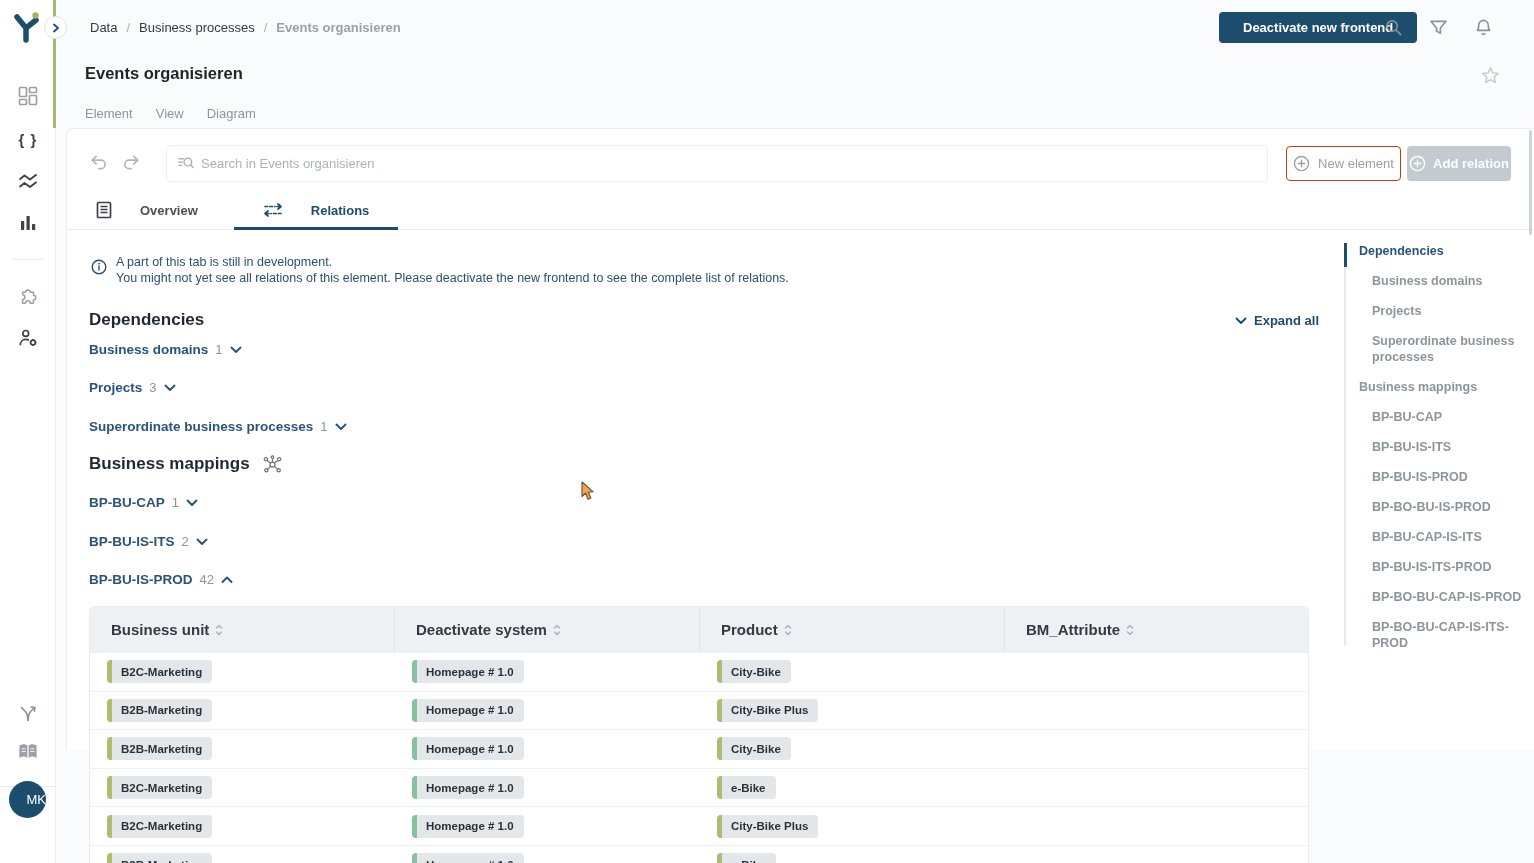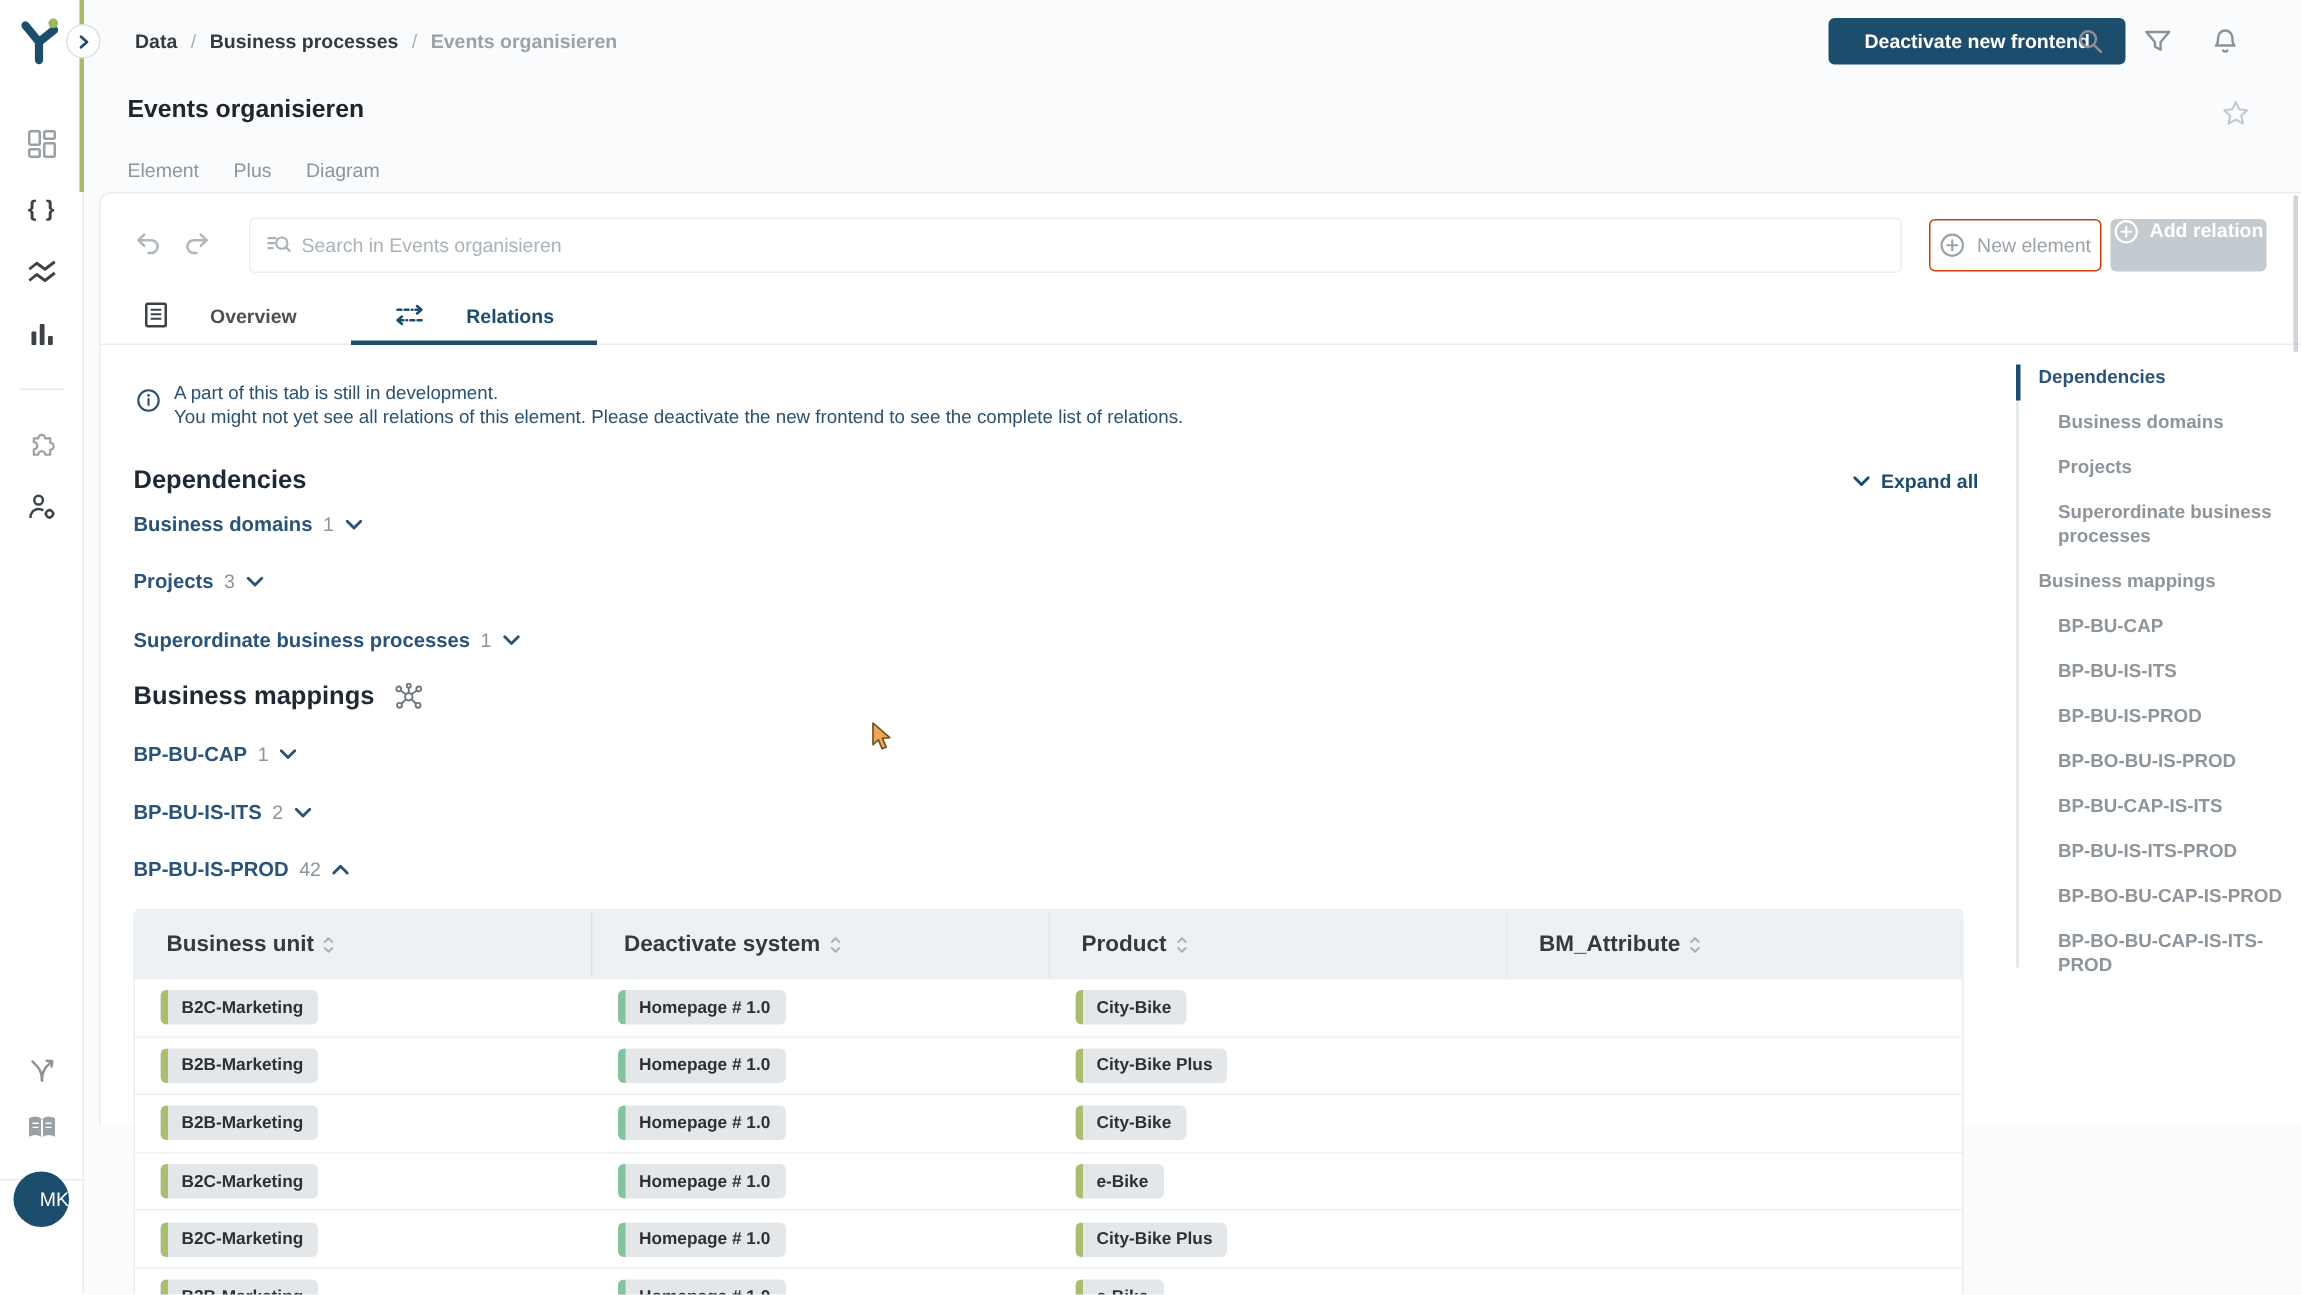--- a/index.html
+++ b/index.html
@@ -18,40 +18,40 @@
   .collapse-btn { position:absolute; left:44px; top:16px; width:23px; height:23px; border-radius:50%; background:#fff; border:1px solid #dde2e7; display:flex; align-items:center; justify-content:center; z-index:23; cursor:pointer; }
   .logo { position:absolute; left:12px; top:11px; }
   .rail-icon { position:absolute; left:16px; width:24px; height:24px; display:flex; align-items:center; justify-content:center; cursor:pointer; }
   .rail-divider { position:absolute; left:13px; width:30px; height:1px; background:#e6e9ec; }
   .rail-bottom-divider { position:absolute; left:0; top:786px; width:56px; height:1px; background:#e9ecef; }
   .braces { font-weight:700; font-size:15px; color:#3c4248; letter-spacing:1px; }
   .avatar { position:absolute; left:9px; top:781px; width:37px; height:37px; border-radius:50%; background:var(--navy); color:#fff; font-size:13px; font-weight:400; display:flex; align-items:center; justify-content:flex-end; cursor:pointer; }
 
   
   .breadcrumb { position:absolute; left:90px; top:20px; display:flex; gap:9px; font-size:13px; align-items:center; }
-  .crumb { color:#343a40; font-weight:700; cursor:pointer; }
+  .crumb { color:#343a40; font-weight:400; cursor:pointer; }
   .crumb-sep { color:#aab1b7; }
   .crumb.current { color:#9aa1a8; font-weight:600; cursor:default; }
   .deactivate-btn { position:absolute; left:1219px; top:12px; height:31px; padding:0 24px; background:var(--navy); border:none; border-radius:4px; color:#fff; font-size:13px; font-weight:700; font-family:inherit; cursor:pointer; }
   .hdr-icon { position:absolute; top:18px; width:20px; height:20px; cursor:pointer; }
   .page-title { position:absolute; left:85px; top:64px; font-size:16.5px; font-weight:700; color:#212529; }
   .star-icon { position:absolute; left:1481px; top:66px; cursor:pointer; }
   .page-menu { position:absolute; left:85px; top:106px; display:flex; gap:23px; font-size:13px; color:#8d959c; }
   .page-menu span { cursor:pointer; }
 
   
   .card { position:absolute; left:66px; top:128px; width:1468px; height:622px; background:#fff; border:1px solid #e9edf0; border-right:none; border-bottom:none; border-radius:8px 0 0 0; z-index:10; }
 
   .undo-btn { position:absolute; left:22px; top:25px; cursor:pointer; }
   .redo-btn { position:absolute; left:55px; top:25px; cursor:pointer; }
   .search-box { position:absolute; left:99px; top:16px; width:1102px; height:37px; border:1px solid #eceff2; border-radius:4px; display:flex; align-items:center; padding:0 10px; gap:7px; background:#fff; }
   .search-box input { border:none; outline:none; flex:1; font-size:13px; font-family:inherit; color:#495057; background:transparent; }
   .search-box input::placeholder { color:#aab2b9; }
   .new-element-btn { position:absolute; left:1219px; top:17px; height:35px; width:115px; background:#fff; border:1px solid #c2410c; border-radius:4px; display:flex; align-items:center; justify-content:center; gap:8px; font-size:13px; color:#9aa1a8; font-weight:400; cursor:pointer; }
-  .add-relation-btn { position:absolute; left:1340px; top:17px; height:35px; width:104px; background:#c3cad0; border:none; border-radius:4px; display:flex; align-items:flex-start; justify-content:center; gap:7px; font-size:13px; color:#fff; font-weight:700; cursor:default; }
+  .add-relation-btn { position:absolute; left:1340px; top:17px; height:35px; width:104px; background:#c3cad0; border:none; border-radius:4px; display:flex; align-items:center; justify-content:center; gap:7px; font-size:13px; color:#fff; font-weight:700; cursor:default; }
 
   .tabs-row { position:absolute; left:0; top:62px; width:1468px; height:39px; border-bottom:1px solid #e9edf0; display:flex; padding-left:0; }
   .tab { position:relative; display:flex; align-items:center; gap:28px; padding:0 29px; font-size:13px; font-weight:700; color:#495057; cursor:pointer; margin-right:7px;text-align:right; }
   .tab.active { color:var(--navy); }
   .tab.active::after { content:""; position:absolute; left:0; right:0; bottom:-1px; height:3px; background:var(--navy); }
 
   .info-banner { position:absolute; left:24px; top:125px; display:flex; gap:9px; }
   .info-text { font-size:12.5px; line-height:16px; color:#2b516f; }
 
   .section-heading { position:absolute; font-size:17px; font-weight:700; color:#1f2933; display:flex; align-items:center; gap:12px; }
@@ -190,21 +190,21 @@
 </div>
 
 <div class="page-title">Events organisieren</div>
 <div class="star-icon">
   <svg width="19" height="19" viewBox="0 0 20 20" fill="none" stroke="#c3c9cf" stroke-width="1.5" stroke-linejoin="round">
     <path d="M10 2 L12.4 7.2 L18 7.9 L13.9 11.7 L15 17.3 L10 14.5 L5 17.3 L6.1 11.7 L2 7.9 L7.6 7.2 z"></path>
   </svg>
 </div>
 <div class="page-menu">
   <span>Element</span>
-  <span>Plus</span>
+  <span>View</span>
   <span>Diagram</span>
 </div>
 
 <div class="card">
 
   <div class="undo-btn">
     <svg width="19" height="17" viewBox="0 0 20 18" fill="none" stroke="#b0b7bd" stroke-width="1.8" stroke-linecap="round" stroke-linejoin="round">
       <path d="M7.5 2.5 L3.5 6.5 L7.5 10.5"></path>
         <path d="M3.5 6.5 h9 a4.5 4.5 0 0 1 0 9 h-2"></path>
     </svg>

